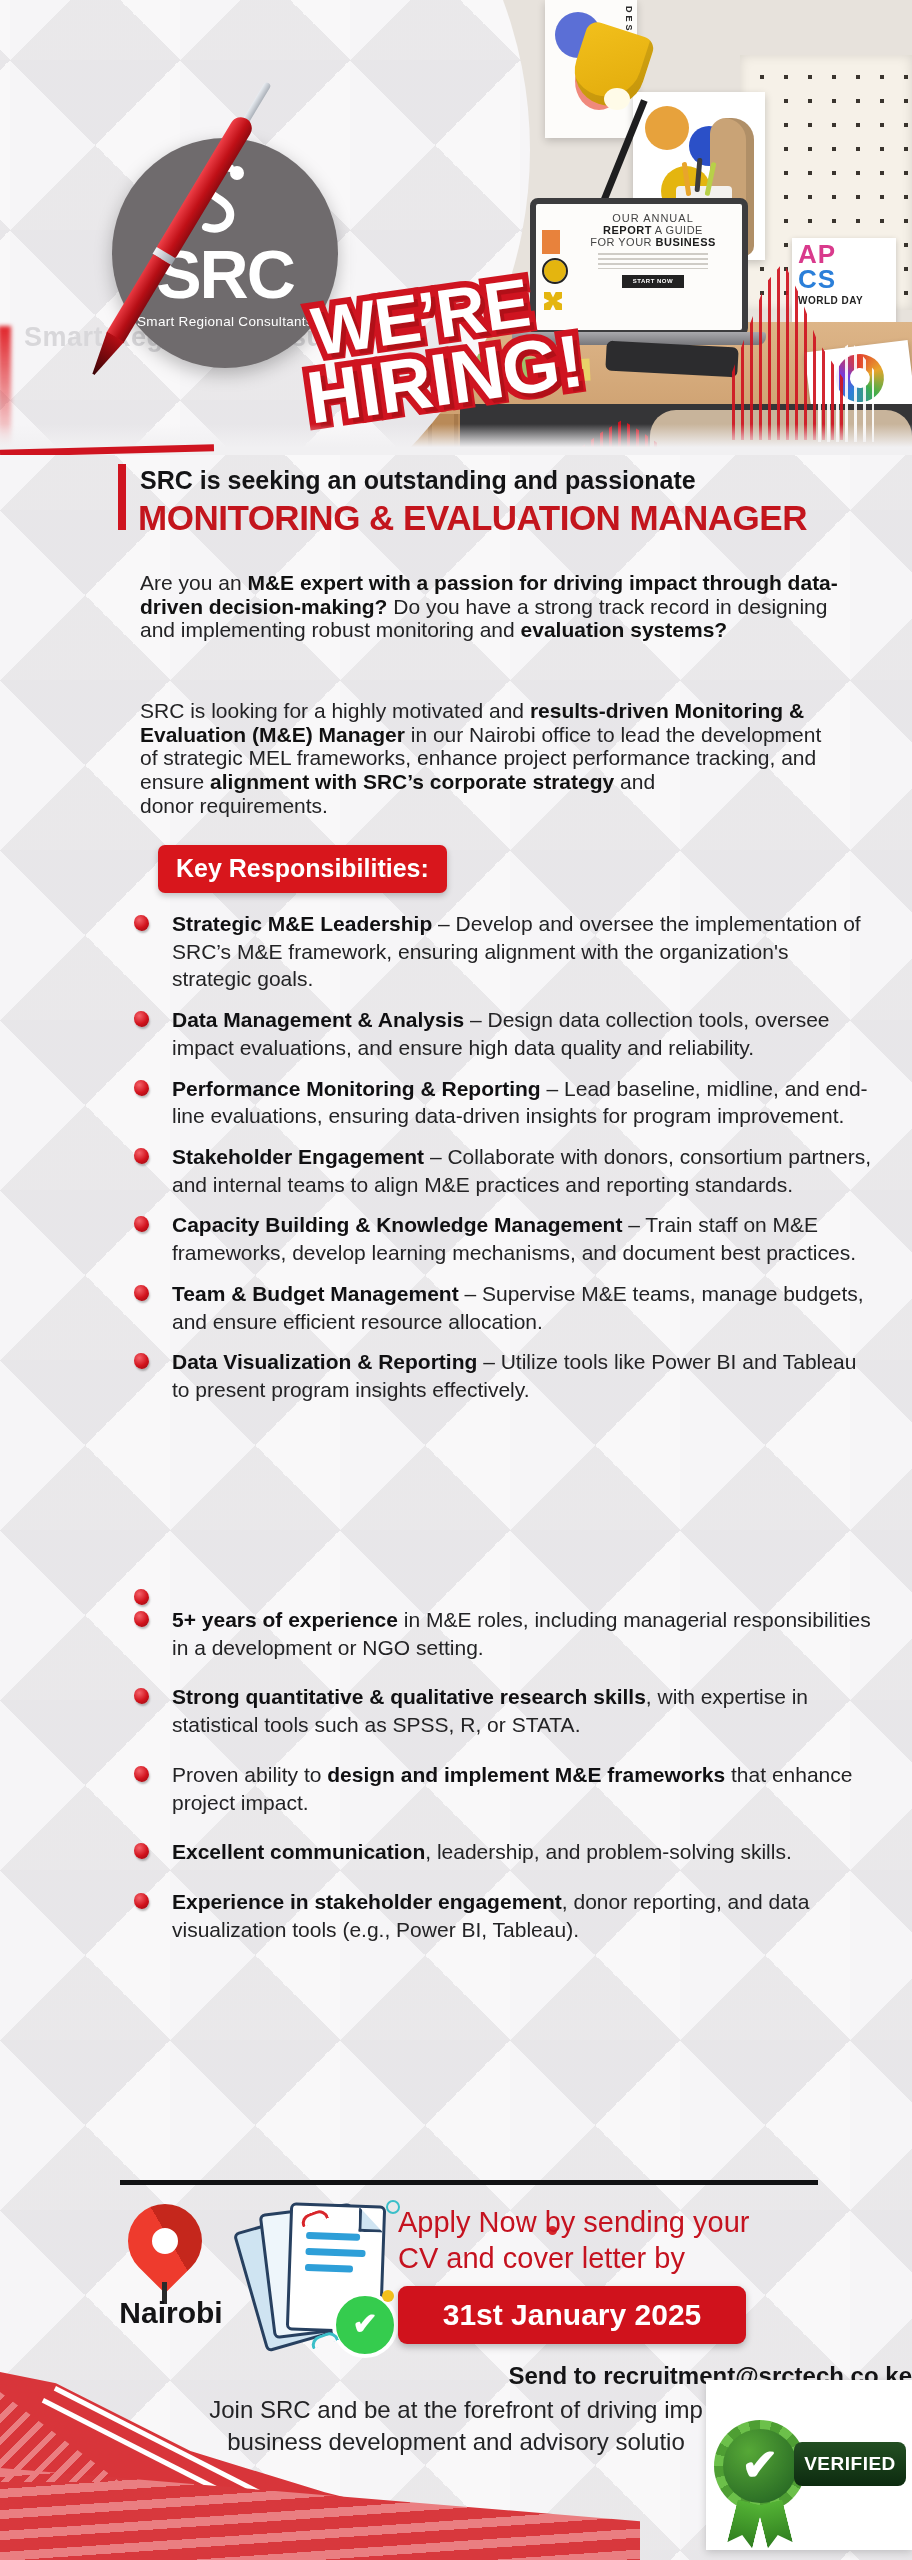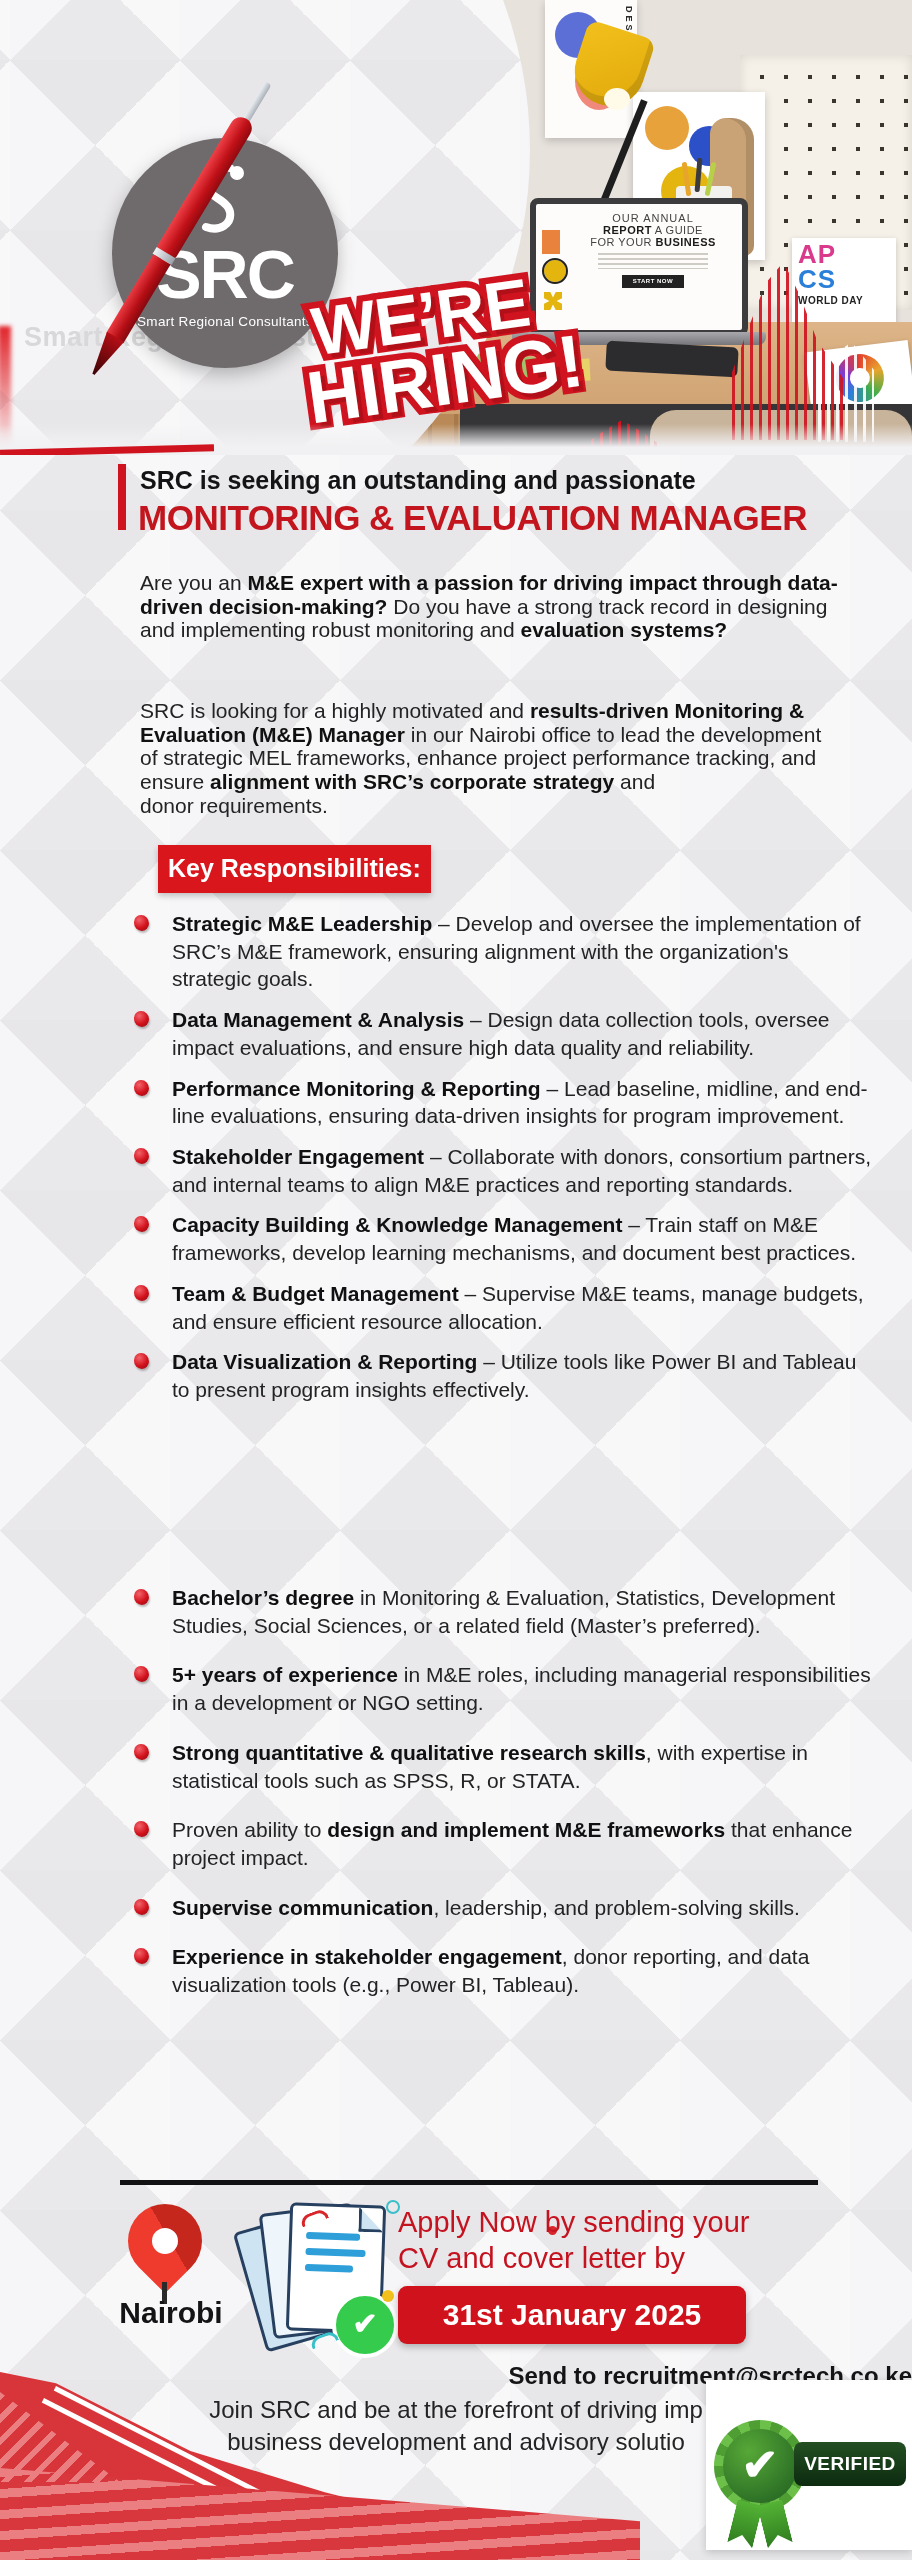--- a/index.html
+++ b/index.html
@@ -96,21 +96,21 @@
     clip-path:polygon(0 55%,25% 25%,50% 0,75% 25%,100% 55%,100% 100%,0 100%);}
 
   
   .kicker{position:absolute;left:140px;top:466px;font-size:25px;font-weight:700;color:#141416;}
   .kicker-bar{position:absolute;left:118px;top:464px;width:8px;height:66px;background:#cf1420;}
   .big-title{position:absolute;left:138px;top:498px;font-size:35px;font-weight:800;color:#c3151d;letter-spacing:-.5px;}
   .para{position:absolute;left:140px;width:700px;font-size:21px;line-height:1.13;color:#232325;white-space:pre-line;}
   .para b{color:#111;}
   #p1{top:550px;}
   #p2{top:678px;}
-  .badge{position:absolute;background:#d8161c;color:#fff;font-weight:700;font-size:25px;padding:9px 10px 10px;border-radius:0;box-shadow:0 3px 6px rgba(0,0,0,.22);}
+  .badge{position:absolute;background:#d8161c;color:#fff;font-weight:700;font-size:25px;padding:9px 18px 10px;border-radius:7px;box-shadow:0 3px 6px rgba(0,0,0,.22);}
   #badge-resp{left:158px;top:845px;}
   #badge-qual{left:158px;top:1502px;}
   .blist{position:absolute;left:120px;width:740px;list-style:none;margin:12px;padding:0;}
   #resp-list{top:898px;}
   #qual-list{top:1572px;}
   .blist li{position:relative;padding-left:40px;font-size:21px;line-height:1.32;color:#232325;}
   #resp-list li{margin-bottom:13px;}
   #qual-list li{margin-bottom:22px;}
   .blist b{color:#101012;}
   .bullet-dot{position:absolute;left:2px;top:5px;width:15px;height:16px;border-radius:46% 54% 48% 52%;
@@ -260,25 +260,25 @@
     <li><span class="bullet-dot"></span><span><b>Strategic M&amp;E Leadership</b><span> – Develop and oversee the implementation of SRC’s M&amp;E framework, ensuring alignment with the organization's strategic goals.</span></span></li>
     <li><span class="bullet-dot"></span><span><b>Data Management &amp; Analysis</b><span> – Design data collection tools, oversee impact evaluations, and ensure high data quality and reliability.</span></span></li>
     <li><span class="bullet-dot"></span><span><b>Performance Monitoring &amp; Reporting</b><span> – Lead baseline, midline, and end-line evaluations, ensuring data-driven insights for program improvement.</span></span></li>
     <li><span class="bullet-dot"></span><span><b>Stakeholder Engagement</b><span> – Collaborate with donors, consortium partners, and internal teams to align M&amp;E practices and reporting standards.</span></span></li>
     <li><span class="bullet-dot"></span><span><b>Capacity Building &amp; Knowledge Management</b><span> – Train staff on M&amp;E frameworks, develop learning mechanisms, and document best practices.</span></span></li>
     <li><span class="bullet-dot"></span><span><b>Team &amp; Budget Management</b><span> – Supervise M&amp;E teams, manage budgets, and ensure efficient resource allocation.</span></span></li>
     <li><span class="bullet-dot"></span><span><b>Data Visualization &amp; Reporting</b><span> – Utilize tools like Power BI and Tableau to present program insights effectively.</span></span></li>
   </ul>
 
   <ul class="blist" id="qual-list">
-    <li><span class="bullet-dot"></span><span><b>Bachelor’s degree</b><span> in Monitoring &amp; Evaluation, Statistics, Development Studies, Social Sciences, or a related field (Master’s preferred).</span></span></li>
+    <li><span class="bullet-dot"></span></li>
     <li><span class="bullet-dot"></span><span><b>5+ years of experience</b><span> in M&amp;E roles, including managerial responsibilities in a development or NGO setting.</span></span></li>
     <li><span class="bullet-dot"></span><span><b>Strong quantitative &amp; qualitative research skills</b><span>, with expertise in statistical tools such as SPSS, R, or STATA.</span></span></li>
     <li><span class="bullet-dot"></span><span><span>Proven ability to </span><b>design and implement M&amp;E frameworks</b><span> that enhance project impact.</span></span></li>
-    <li><span class="bullet-dot"></span><span><b>Supervise communication</b><span>, leadership, and problem-solving skills.</span></span></li>
+    <li><span class="bullet-dot"></span><span><b>Excellent communication</b><span>, leadership, and problem-solving skills.</span></span></li>
     <li><span class="bullet-dot"></span><span><b>Experience in stakeholder engagement</b><span>, donor reporting, and data visualization tools (e.g., Power BI, Tableau).</span></span></li>
   </ul>
 
   <div class="divider"></div>
 
   <div class="pin">
       <div class="pin-hole"></div>
     </div>
   <div class="pin-tail"></div>
   <div class="location">Nairobi</div>

